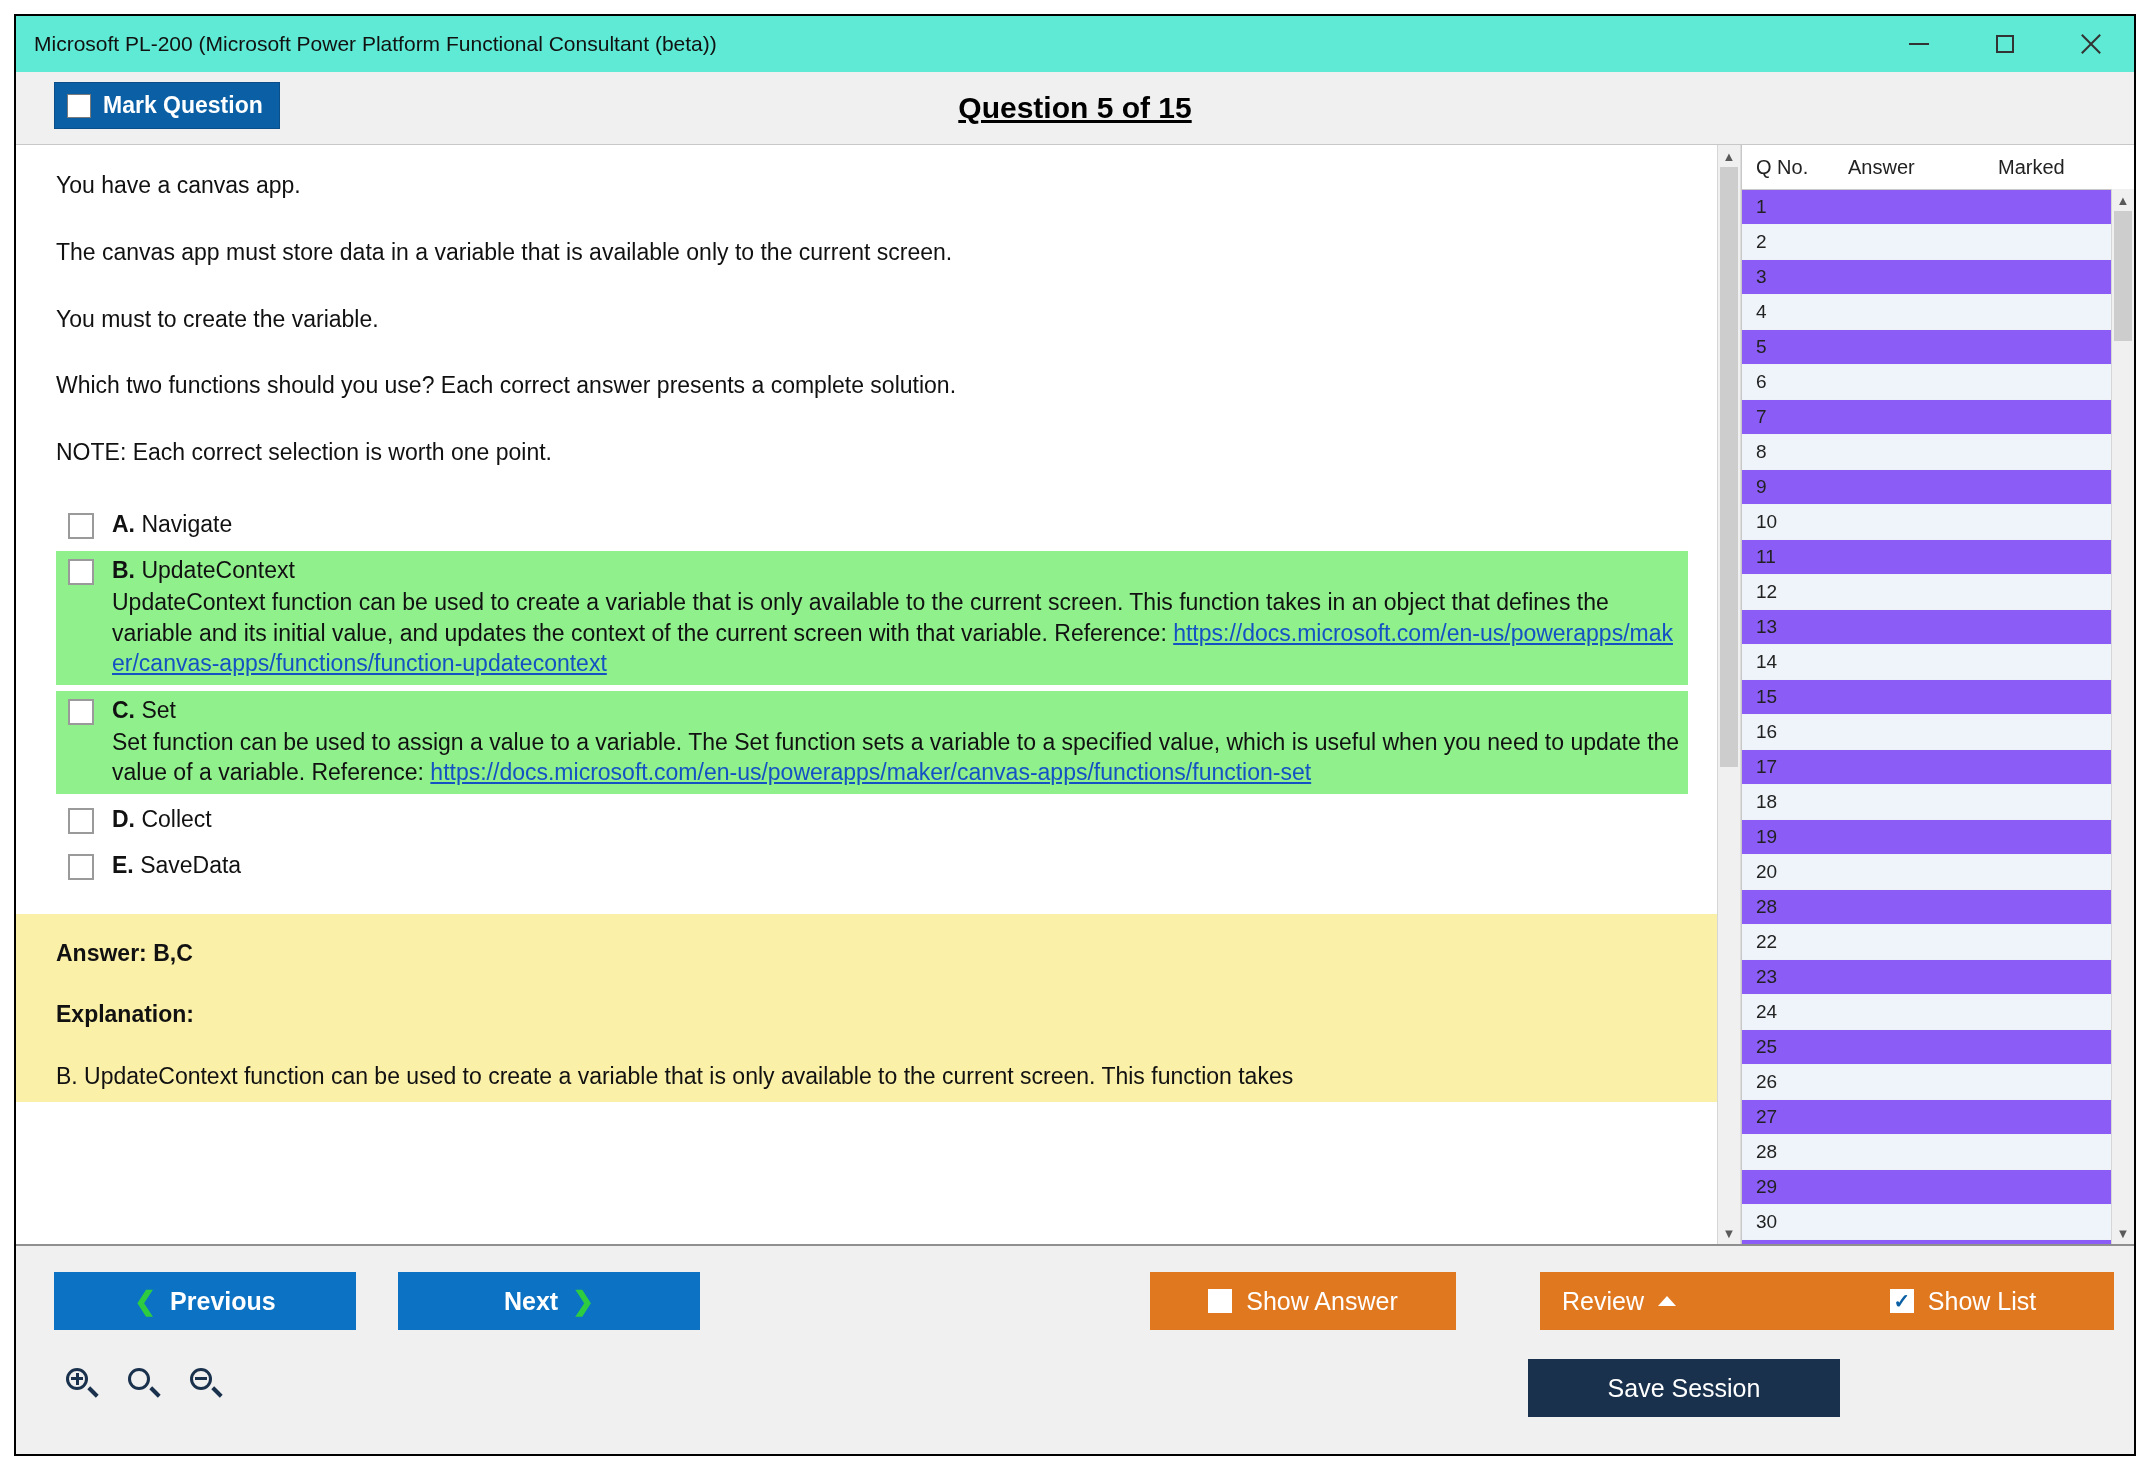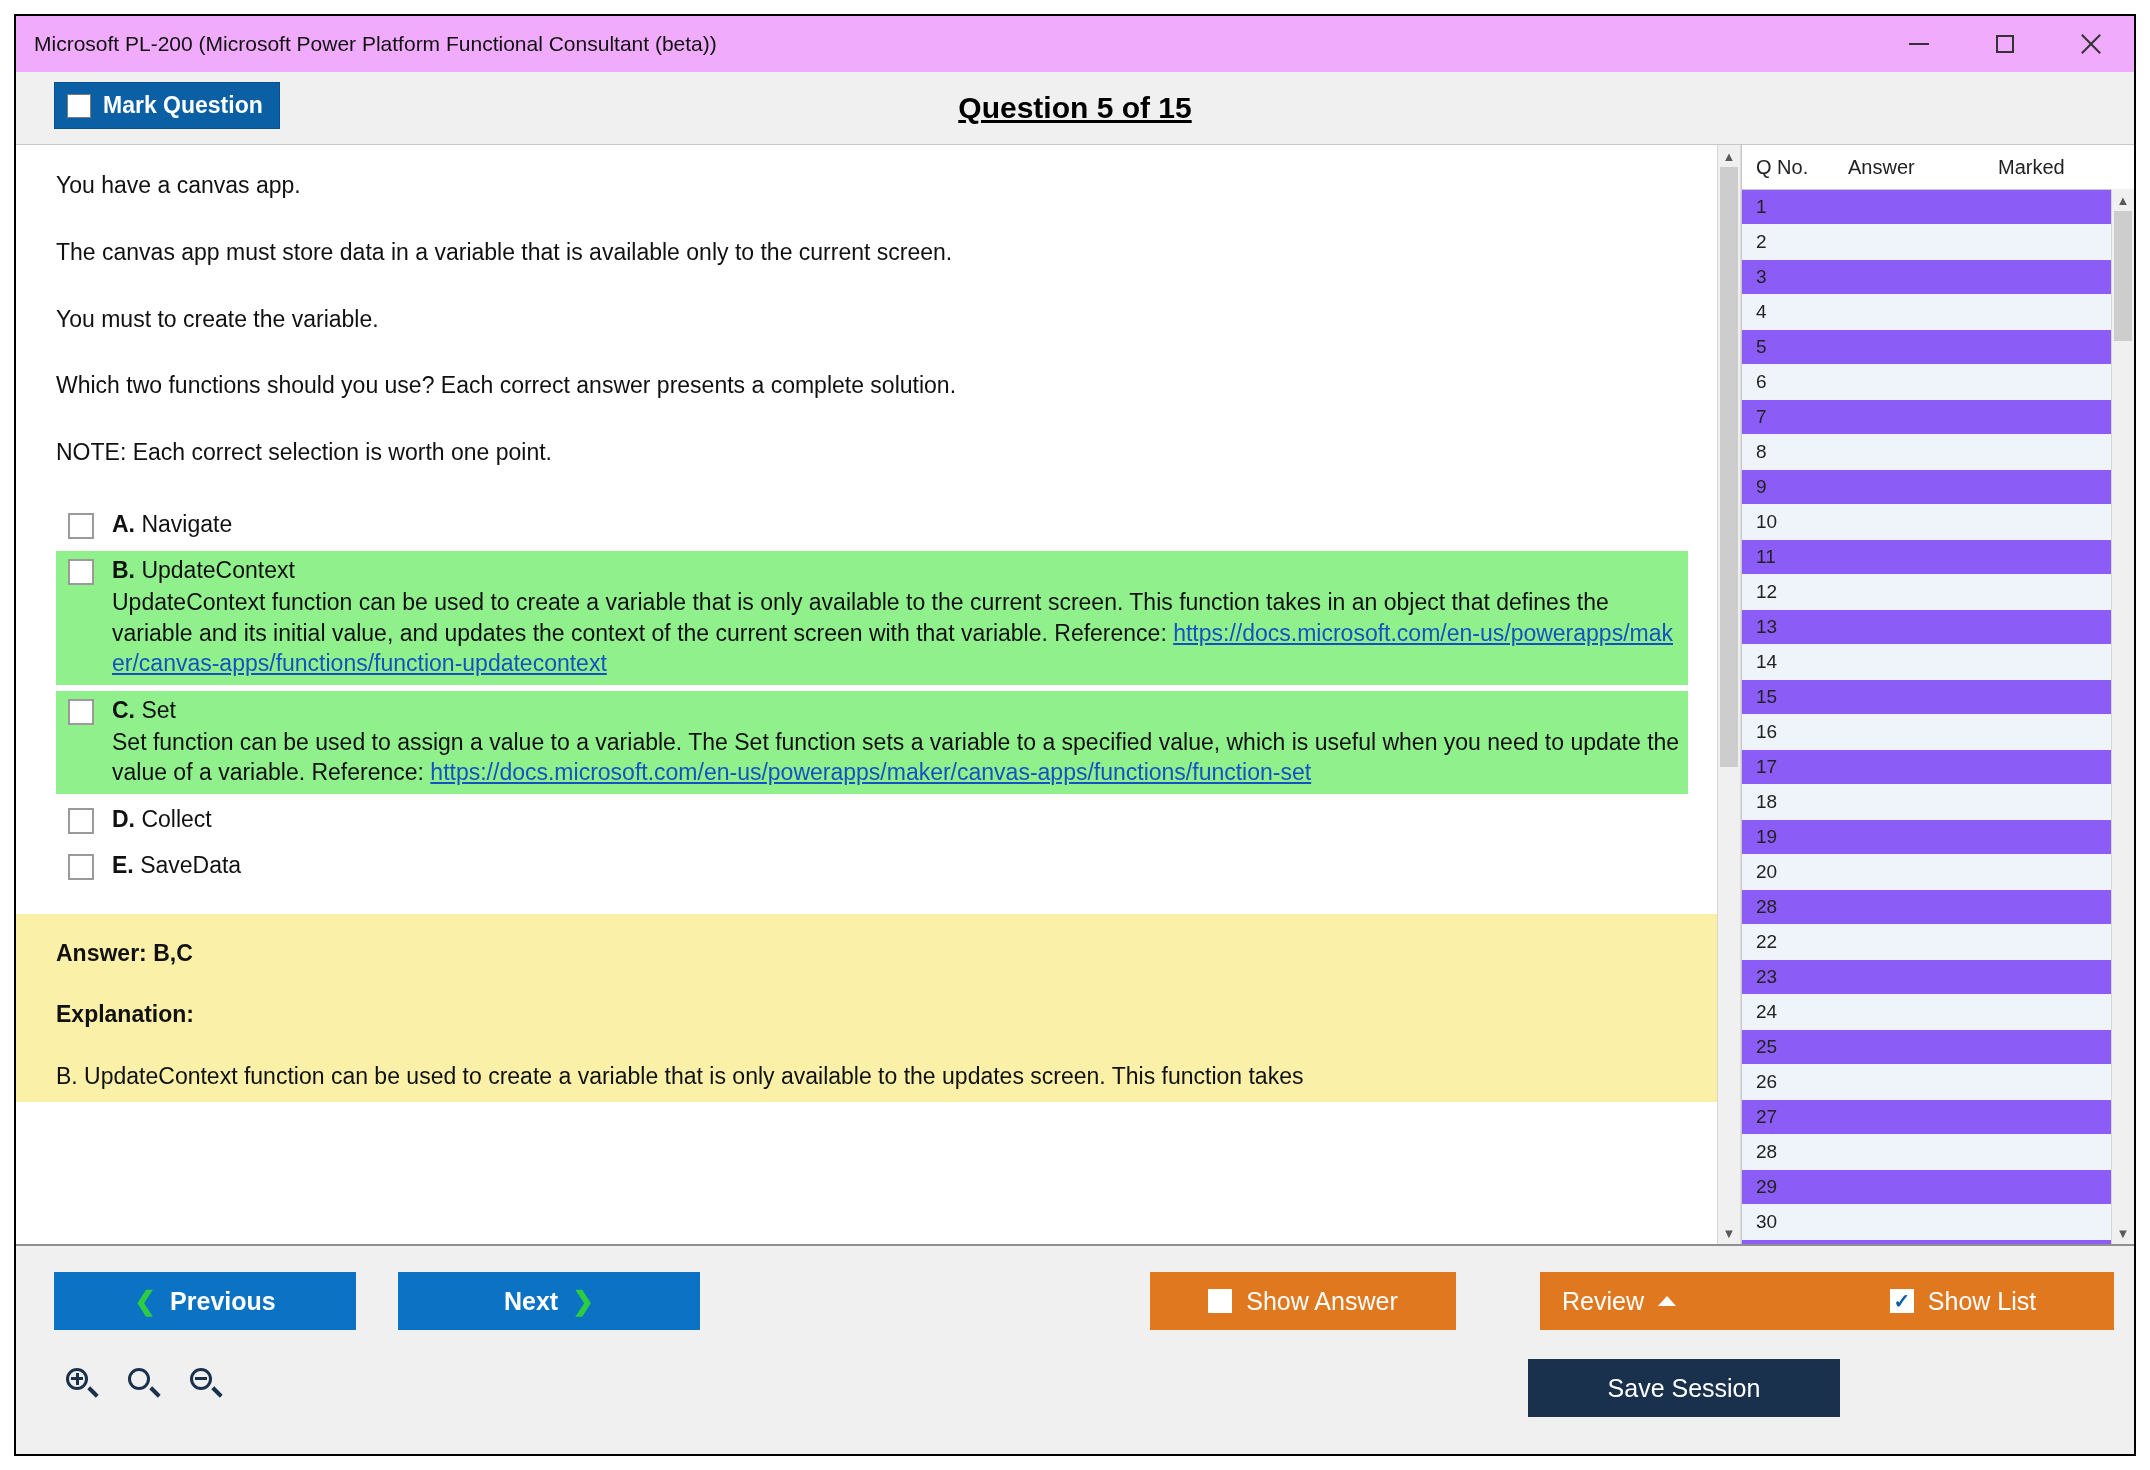--- a/index.html
+++ b/index.html
@@ -23,21 +23,21 @@
     height: 1442px;
     border: 2px solid #000000;
     background: #f0f0f0;
     box-sizing: border-box;
     display: flex;
     flex-direction: column;
   }
   
   .titlebar {
     height: 56px;
-    background: #f0abfc;
+    background: #5eead4;
     display: flex;
     align-items: center;
     flex: none;
     position: relative;
   }
   .title-text {
     font-size: 21px;
     color: #111111;
     padding-left: 18px;
     white-space: nowrap;
@@ -414,21 +414,21 @@
               <span class="opt-body">
                 <span class="opt-letter">E.</span>
                 <span>SaveData</span>
               </span>
             </div>
           </div>
 
           <div class="answer-box">
             <p class="lbl">Answer: B,C</p>
             <p class="lbl">Explanation:</p>
-            <p class="txt">B. UpdateContext function can be used to create a variable that is only available to the updates screen. This function takes</p>
+            <p class="txt">B. UpdateContext function can be used to create a variable that is only available to the current screen. This function takes</p>
           </div>
         </div>
 
         <div class="vscroll">
           <div class="arrow">▲</div>
           <div class="thumb"></div>
           <div class="arrow bottom">▼</div>
         </div>
       </div>
 

